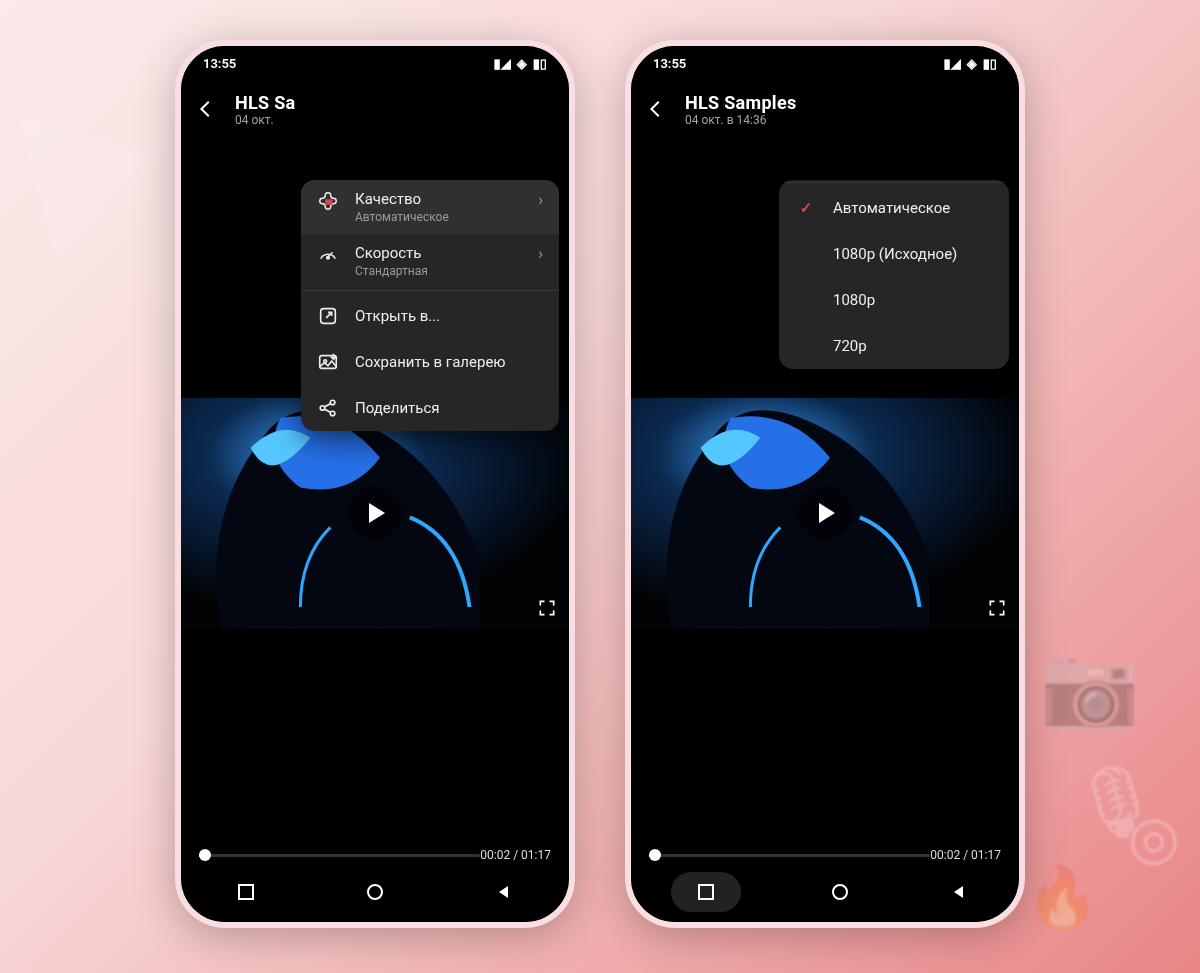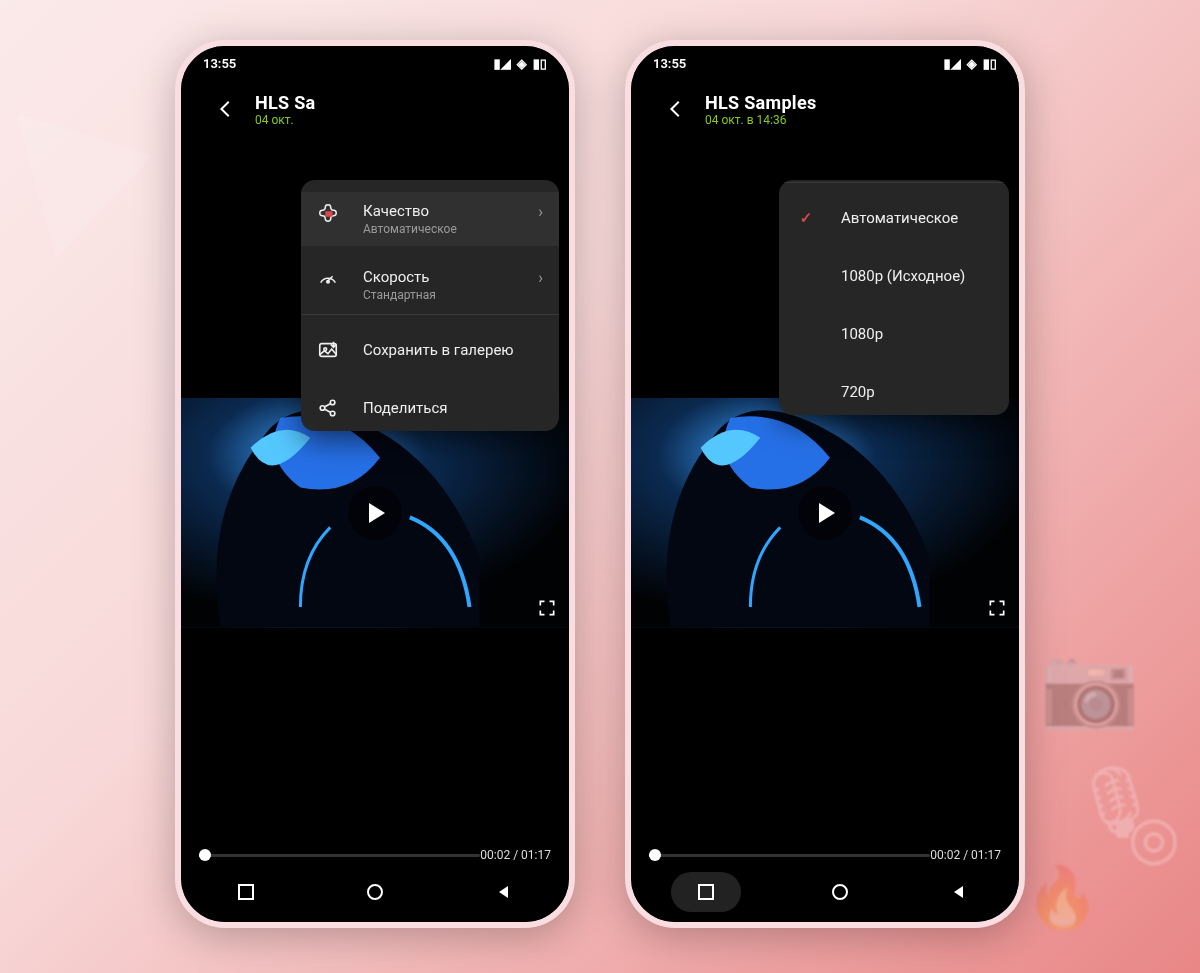--- a/index.html
+++ b/index.html
@@ -38,26 +38,26 @@
   }
   .status-bar {
     height:34px; display:flex; align-items:center;
     padding:0 22px; font-size:13px; font-weight:600;
     justify-content:space-between;
     color:#fff;
   }
   .status-icons { display:flex; gap:6px; align-items:center; font-size:13px; }
   .header {
     height:58px; display:flex; align-items:center; gap:18px;
-    padding:0 34px;
+    padding:0 14px;
   }
   .back-arrow { width:22px; height:22px; }
   .title-block { display:flex; flex-direction:column; }
   .title { font-size:18px; font-weight:700; color:#fff; letter-spacing:.3px;}
-  .subtitle { font-size:12px; color:#84cc16; }
+  .subtitle { font-size:12px; color:#a3a3a3; }
 
   .content { flex:1; position:relative; }
   .video-frame {
     position:absolute; left:0; right:0; top:260px; height:230px;
     background: radial-gradient(circle at 40% 30%, #1a5bb8 0%, #0d2a4e 30%, #04080f 70%);
     overflow:hidden;
   }
   .anime-silhouette {
     position:absolute; inset:0;
   }
@@ -90,25 +90,24 @@
   .popup {
     position:absolute; top:42px; right:10px;
     width:258px;
     background:#262626;
     border-radius:14px;
     overflow:hidden;
     box-shadow:0 8px 30px rgba(0,0,0,.6);
     font-size:15px;
   }
   .popup .row {
-    display:flex; align-items:center; gap:24px;
+    display:flex; align-items:center; gap:16px;
     padding:12px 16px;
     color:#eee;
     position:relative;
-    margin-top:12px;
   }
   .popup .row.two-line { align-items:flex-start; padding:10px 16px;}
   .popup .row .txt { flex:1; }
   .popup .row .sub { font-size:12px; color:#9a9a9a; margin-top:2px;}
   .popup .row .chev { color:#999; font-size:16px;}
   .popup .row.highlight { background:#303030; }
   .popup .sep { height:1px; background:#3a3a3a; margin:2px 0;}
   .ic { width:22px; height:22px; flex-shrink:0; display:flex; align-items:center; justify-content:center;}
   .checkmark { color:#d84a4a; font-weight:bold; }
 
@@ -199,20 +198,29 @@
             <div class="txt">
               <div>Скорость</div>
               <div class="sub">Стандартная</div>
             </div>
             <span class="chev">›</span>
           </div>
           <div class="sep"></div>
           <div class="row">
             <span class="ic">
               <svg viewBox="0 0 24 24" fill="none" stroke="#eee" stroke-width="1.8">
+                  <rect x="4" y="4" width="16" height="16" rx="3"></rect>
+                  <path d="M10 14l6-6M12 8h4v4"></path>
+                </svg>
+            </span>
+            <span class="txt">Открыть в...</span>
+          </div>
+          <div class="row">
+            <span class="ic">
+              <svg viewBox="0 0 24 24" fill="none" stroke="#eee" stroke-width="1.8">
                   <rect x="3" y="5" width="18" height="14" rx="2"></rect>
                   <circle cx="9" cy="11" r="1.5"></circle>
                   <path d="M3 17l5-4 4 3 4-5 5 6"></path>
                   <path d="M18 3v6m-3-3l3 3 3-3"></path>
                 </svg>
             </span>
             <span class="txt">Сохранить в галерею</span>
           </div>
           <div class="row">
             <span class="ic">

